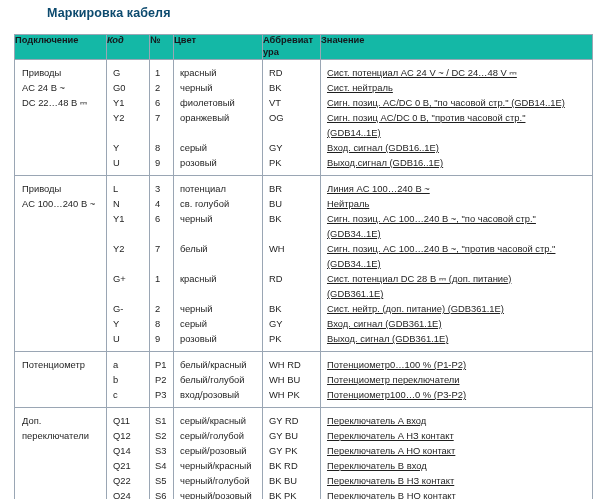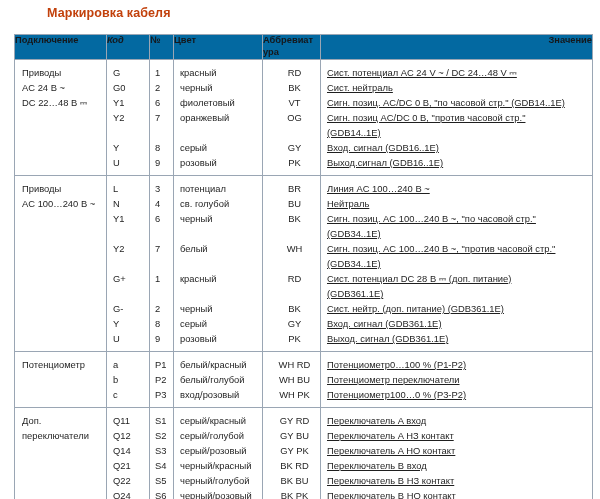--- a/index.html
+++ b/index.html
@@ -24,21 +24,21 @@
     box-sizing: border-box;
   }
 
   .page-title {
     position: absolute;
     left: 47px;
     top: 6px;
     font-size: 12.5px;
     font-weight: bold;
     letter-spacing: 0.1px;
-    color: #c2410c;
+    color: #0c4a6e;
     white-space: nowrap;
   }
 
   .table-wrap {
     position: absolute;
     left: 14px;
     top: 34px;
     width: 579px;
   }
 
@@ -54,35 +54,35 @@
   table.cable th,
   table.cable td {
     border: 1px solid #9aa6b4;
     padding: 0;
     vertical-align: top;
     text-align: left;
   }
 
   
   thead th {
-    background: #0369a1;
+    background: #14b8a6;
     font-weight: bold;
     font-size: 9.3px;
     color: #15181c;
     padding: 5px 5px 6px 6px;
     height: 24px;
     line-height: 11.5px;
     border-bottom: 1px solid #9aa6b4;
   }
   thead th.h-conn   { width: 91px; }
   thead th.h-code   { width: 42px; font-style: italic; }
   thead th.h-num    { width: 23px; }
   thead th.h-color  { width: 88px; }
   thead th.h-abbr   { width: 57px; }
-  thead th.h-mean   { width: auto; text-align: right; }
+  thead th.h-mean   { width: auto; }
 
   
   td.c-conn,
   td.c-code,
   td.c-num,
   td.c-color,
   td.c-abbr,
   td.c-mean {
     padding: 0;
   }
@@ -97,21 +97,21 @@
     line-height: 15px;
     white-space: nowrap;
     overflow: visible;
   }
   .line.h2 { height: 30px; }
 
   .pad-conn  { padding-left: 7px; }
   .pad-code  { padding-left: 6px; }
   .pad-num   { padding-left: 5px; }
   .pad-color { padding-left: 6px; }
-  .pad-abbr  { padding-left: 6px; text-align: center; }
+  .pad-abbr  { padding-left: 6px; }
   .pad-mean  { padding-left: 6px; padding-right: 4px; text-decoration: underline; }
 </style>
 </head>
 <body>
 
 <div class="page">
 
   <div class="page-title">Маркировка кабеля</div>
 
   <div class="table-wrap">

